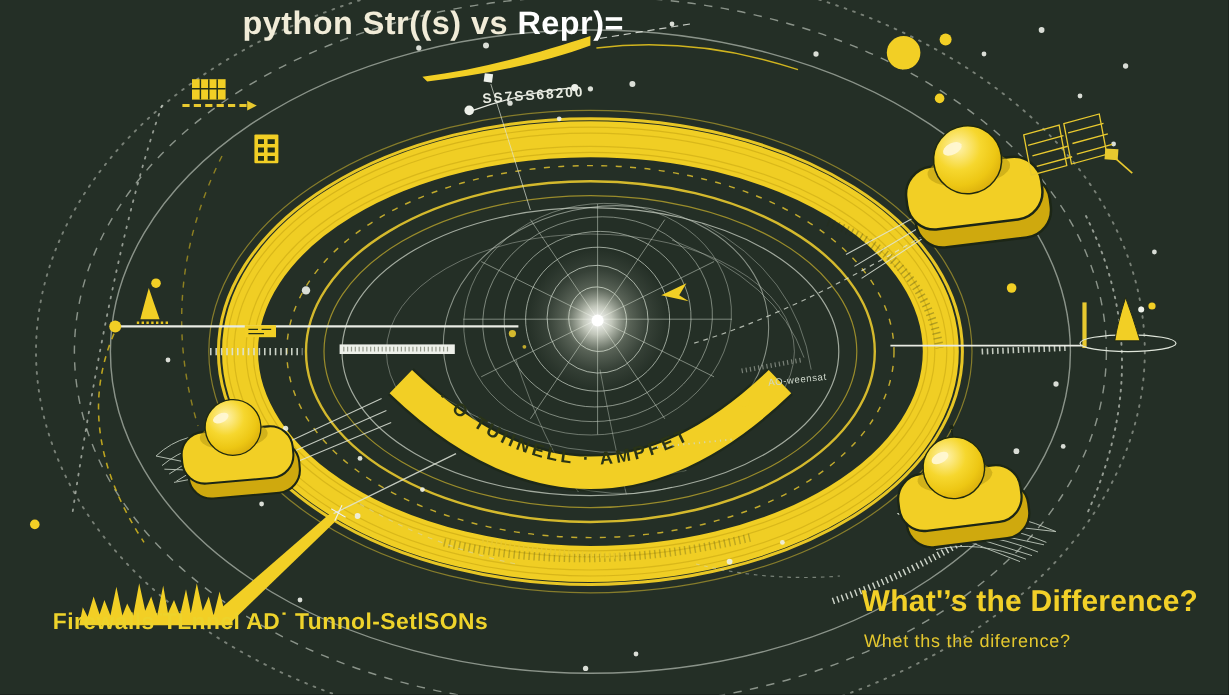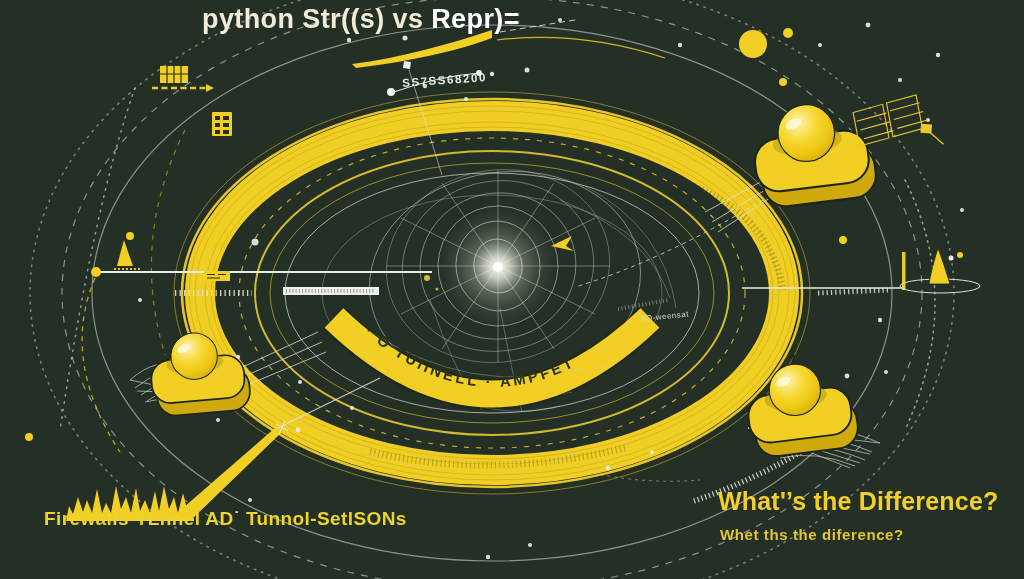--- a/index.html
+++ b/index.html
@@ -9,21 +9,21 @@
     font-family:"Liberation Sans",sans-serif;
   }
   .decor{position:absolute;left:0;top:0;}
   .txt{position:absolute;white-space:nowrap;}
   .title{left:202px;top:4px;font-size:27px;font-weight:700;letter-spacing:.4px;color:#f1ecd8;}
   .title .t2{color:#ffffff;}
   .arc-label{left:402px;top:74px;font-size:11.5px;font-weight:600;letter-spacing:1.6px;color:#e9ece2;transform:rotate(-4deg);}
   .pointer-label{left:640px;top:312px;font-size:8px;letter-spacing:.5px;color:#cfd8cc;transform:rotate(-6deg);}
   .cap-left{left:44px;top:508px;font-size:19px;font-weight:700;letter-spacing:.4px;color:#eed32b;}
   .head-right{left:718px;top:487px;font-size:25px;font-weight:800;letter-spacing:.2px;color:#f2d028;}
-  .sub-right{left:720px;top:526px;font-size:15px;font-weight:700;letter-spacing:.6px;color:#e4c72e;}
+  .sub-right{left:720px;top:526px;font-size:15px;font-weight:400;letter-spacing:.6px;color:#e4c72e;}
 </style>
 </head>
 <body>
 
 <div class="canvas">
 
 <svg class="decor" width="1024" height="579" viewBox="0 0 1024 579">
   <defs>
     <radialGradient id="glowGrad" cx="50%" cy="50%" r="50%">
       <stop offset="0%" stop-color="#ffffff" stop-opacity="1"></stop>

